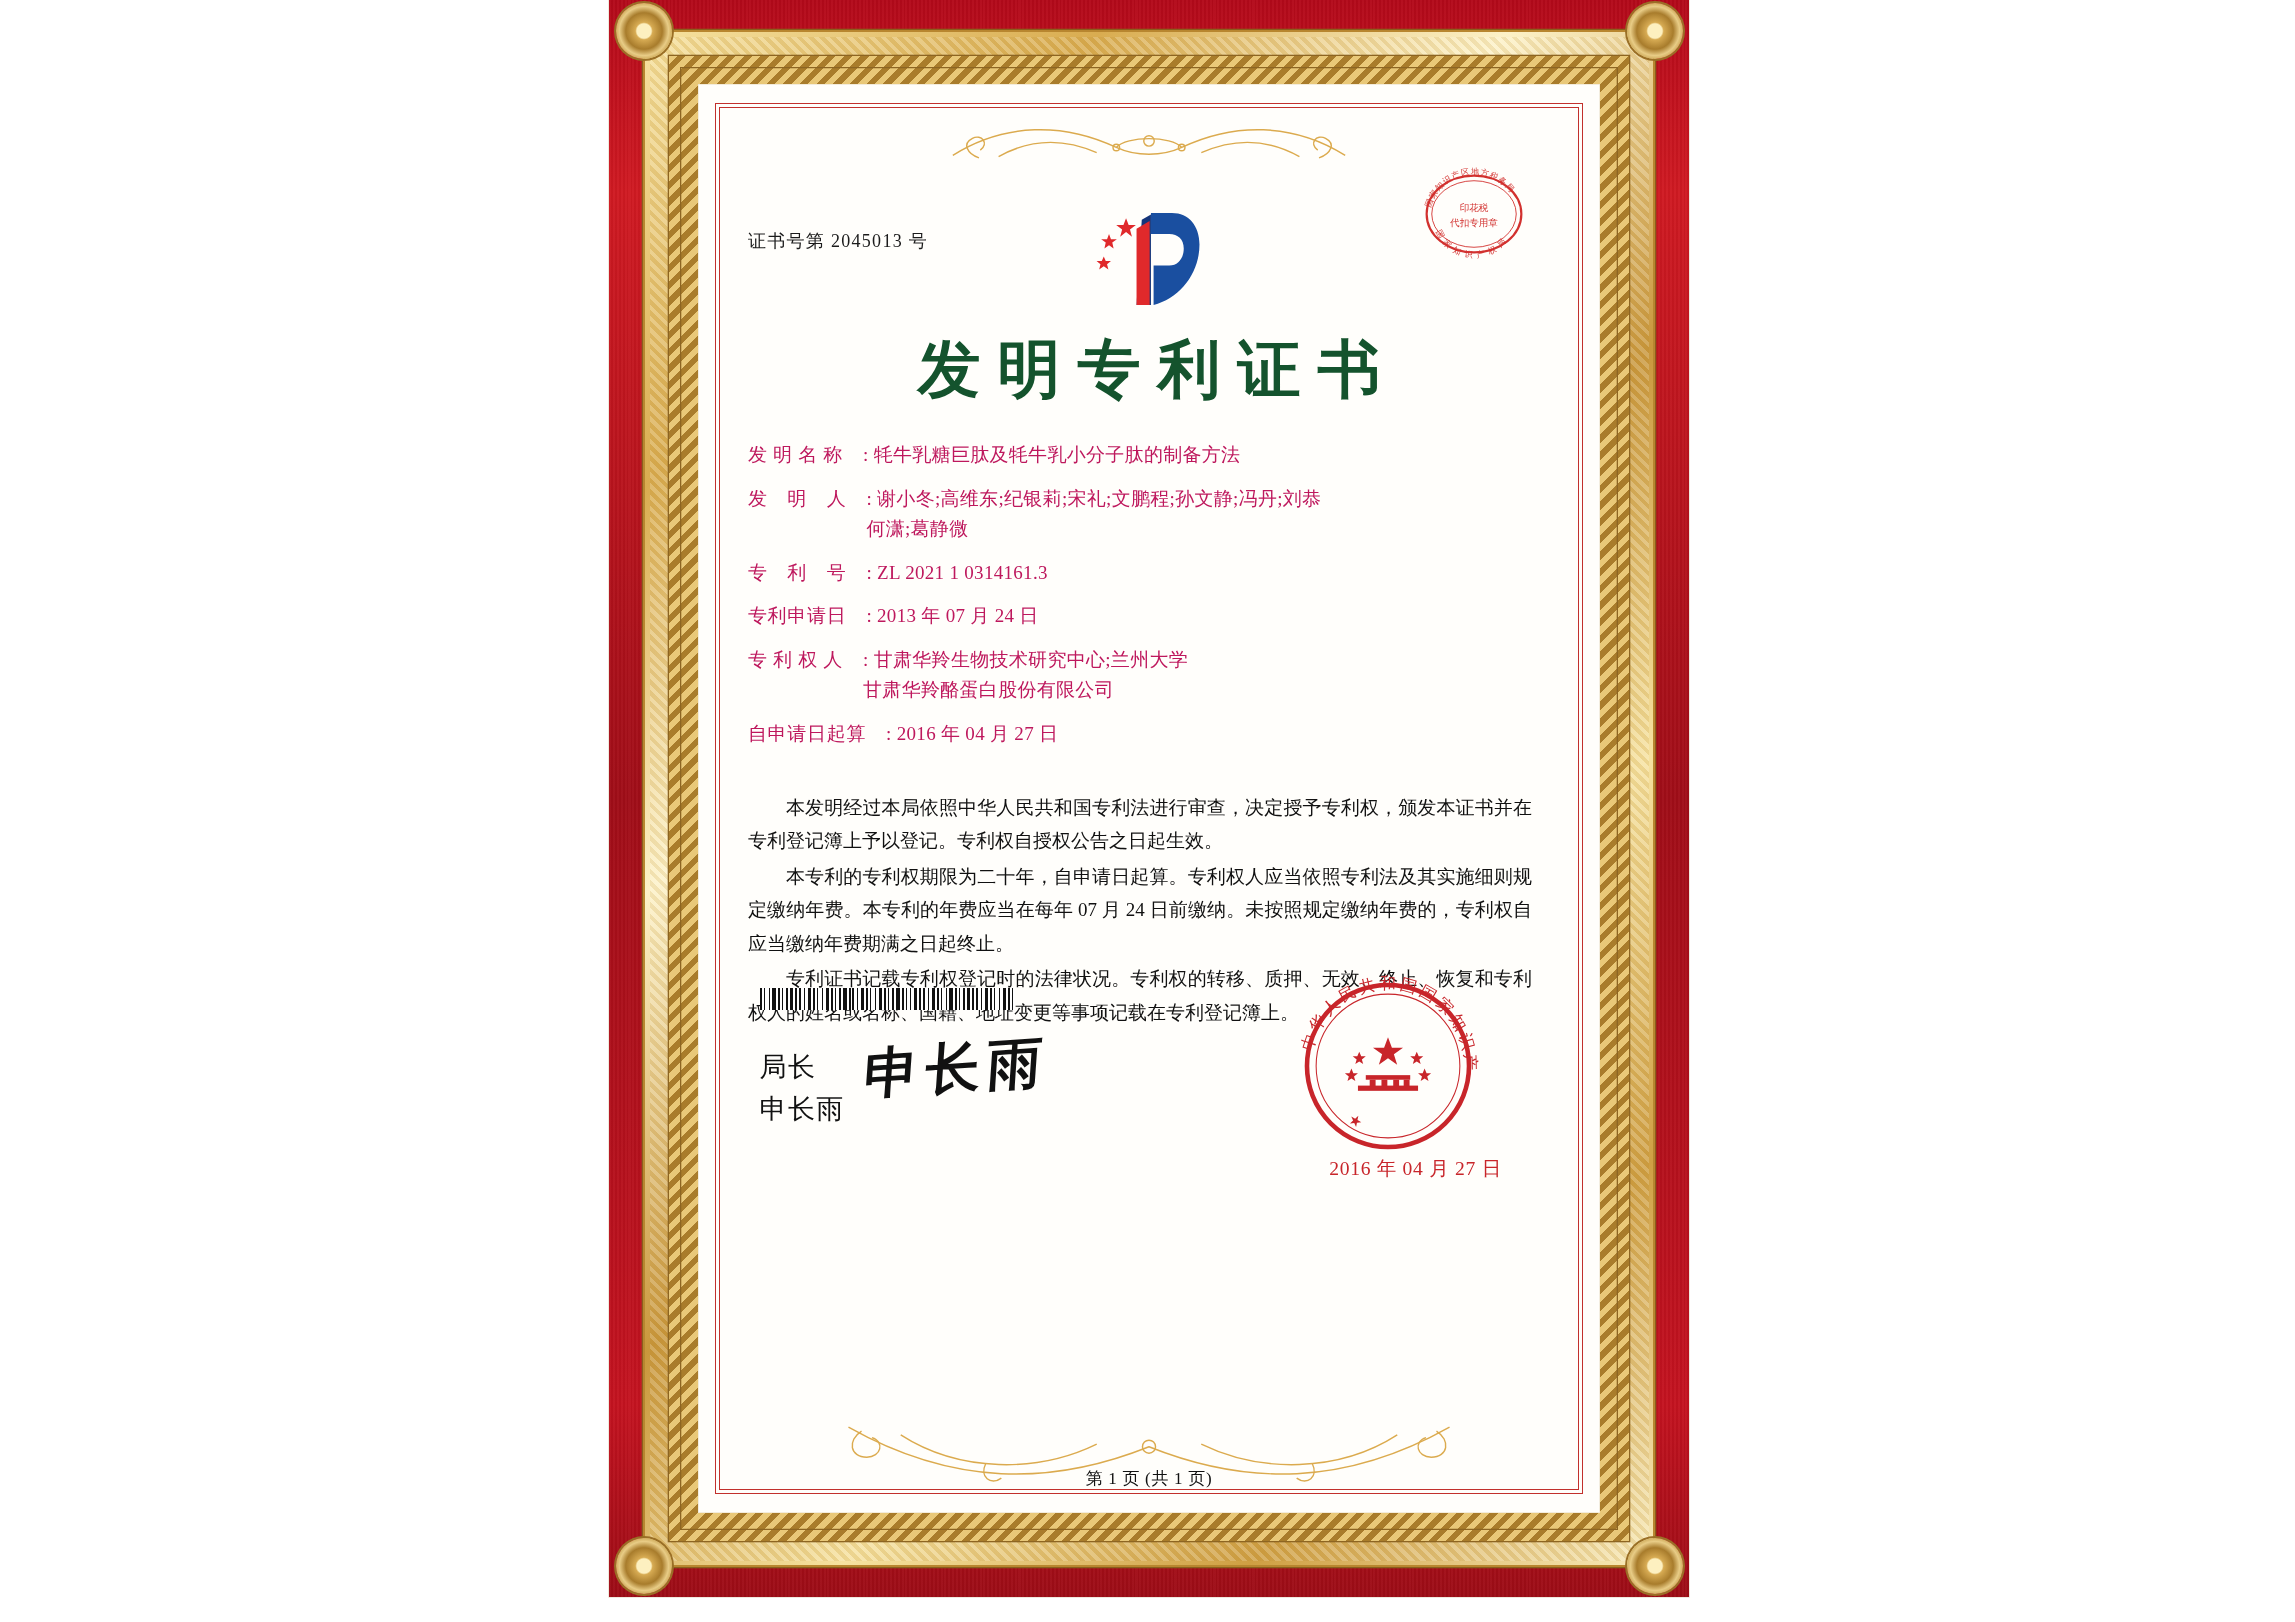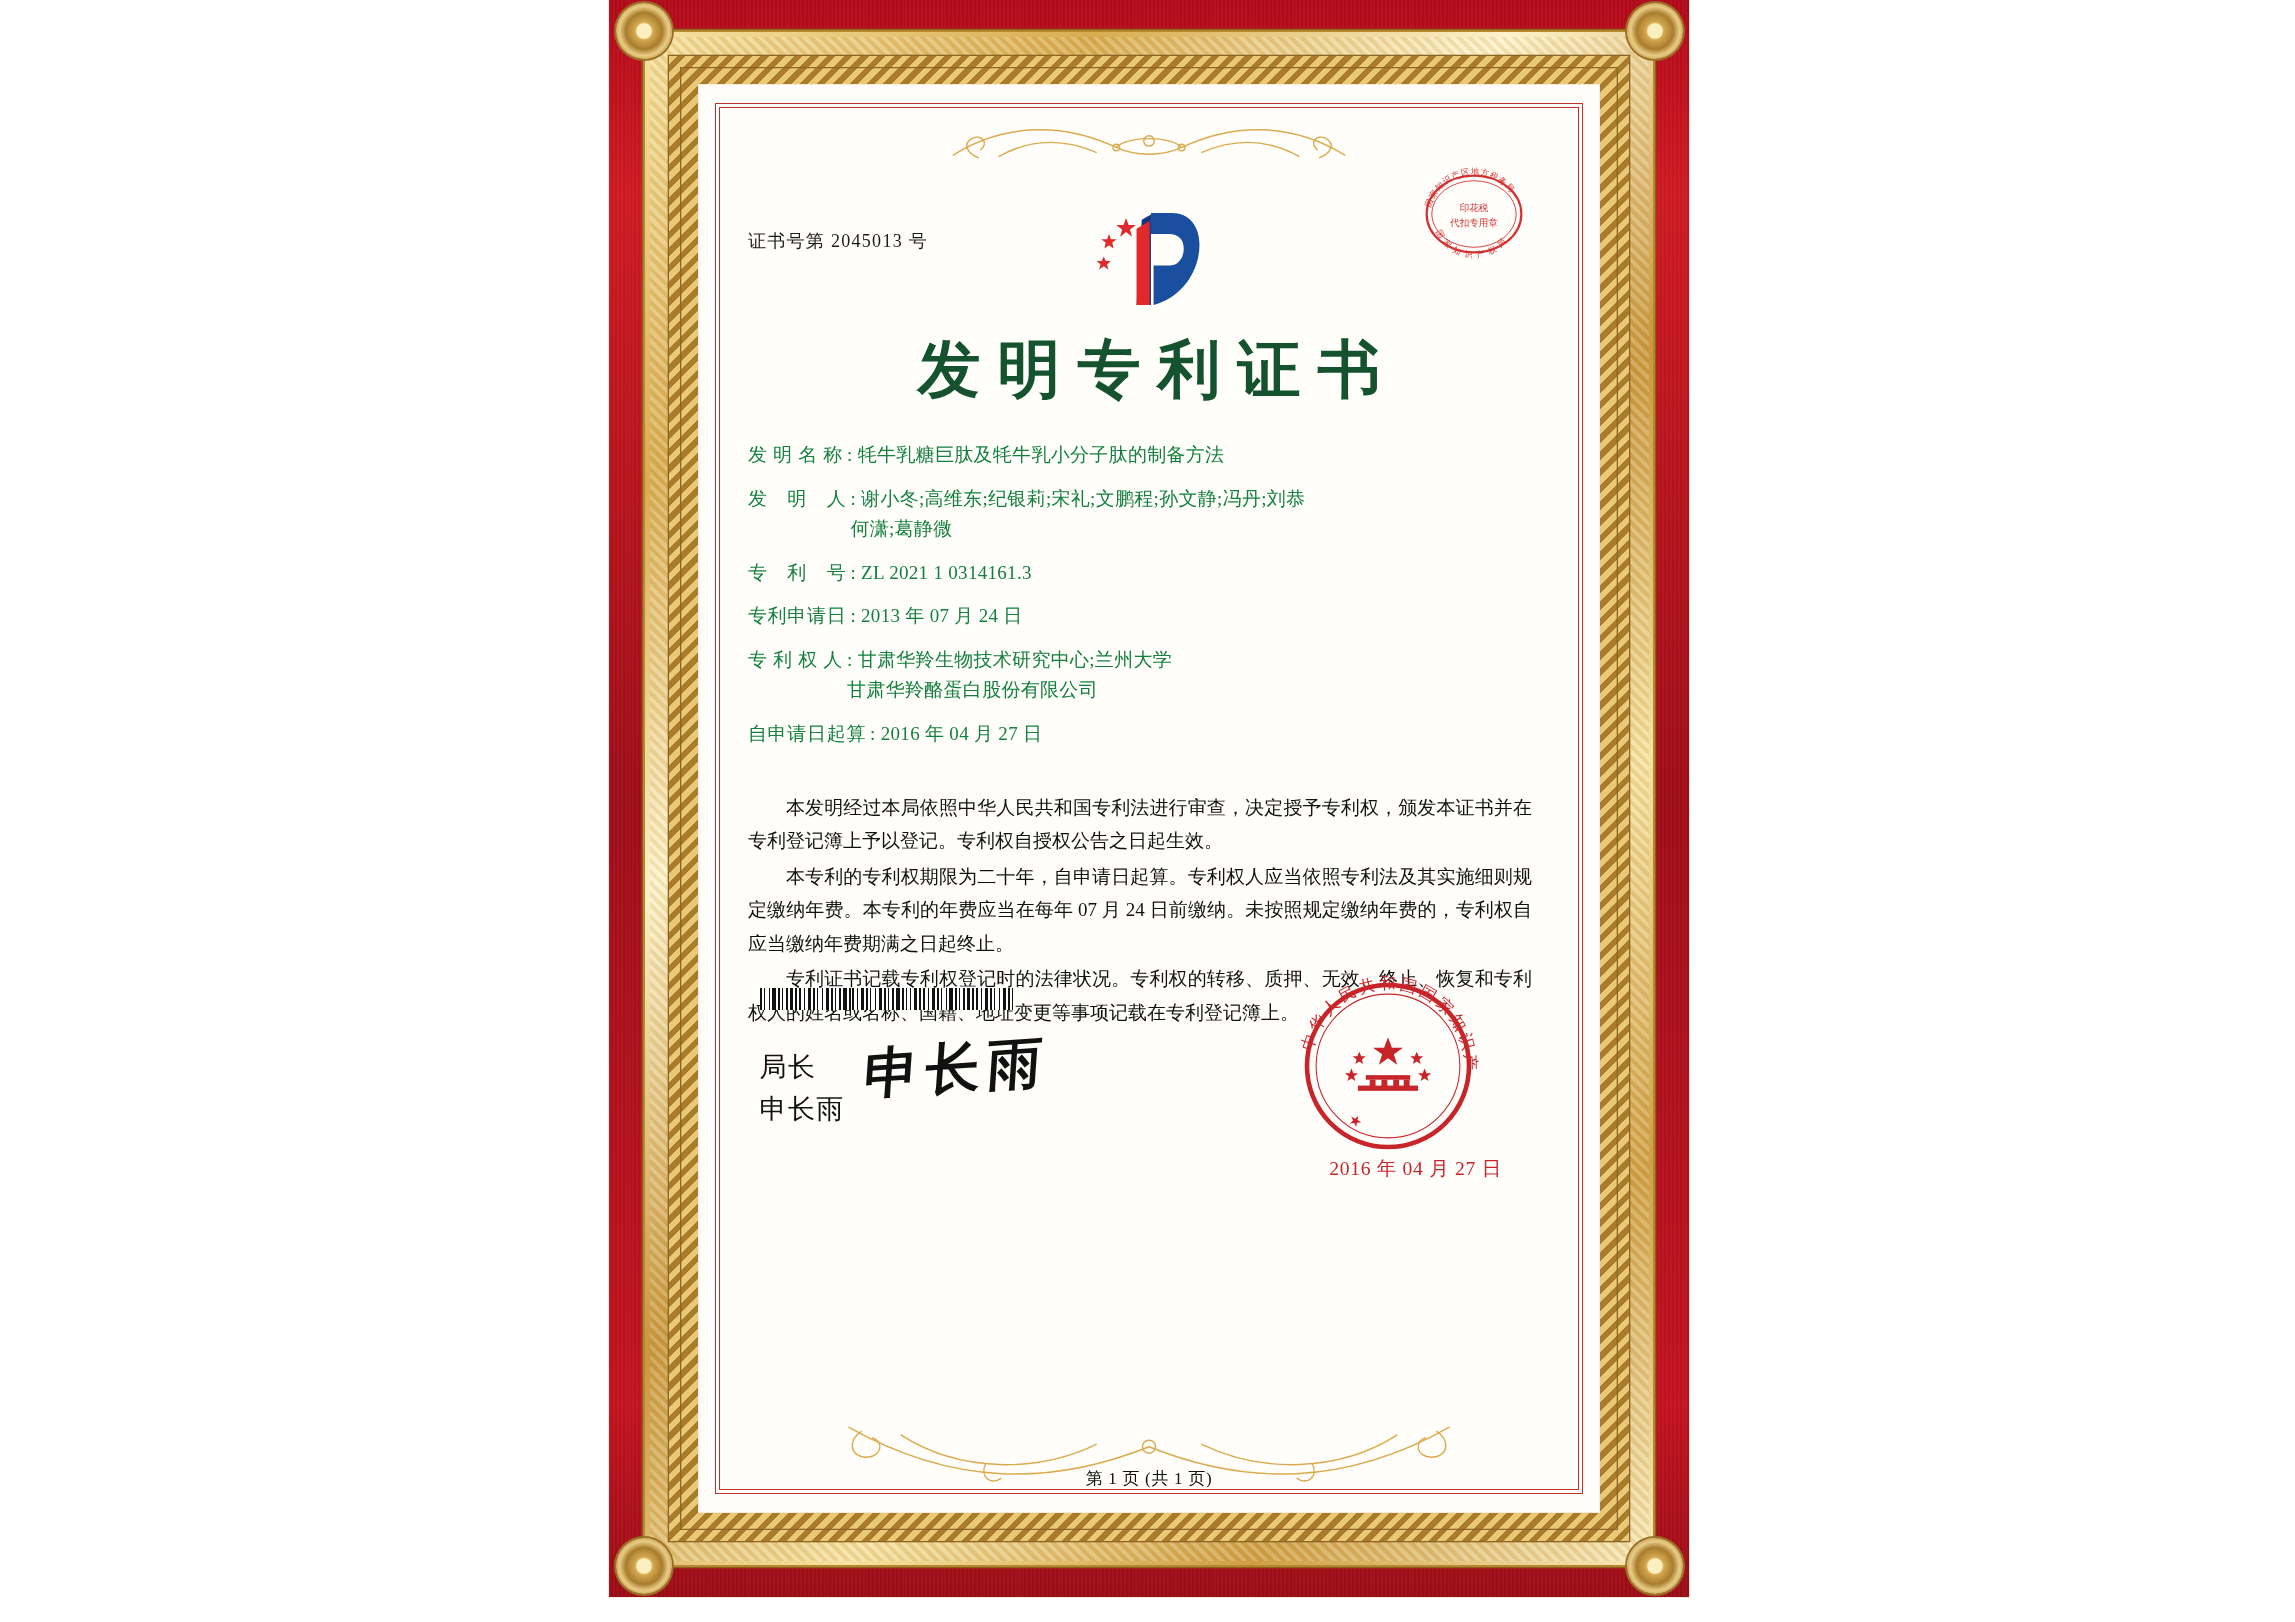--- a/index.html
+++ b/index.html
@@ -169,35 +169,35 @@
     text-indent: 17px;
     font-family:"Liberation Serif","DejaVu Serif",serif;
   }
 
   .fields {
     position: absolute;
     left: 7.9px;
     right: 0;
     top: 308px;
     font-size: 19px;
-    color:#15803d;
+    color:#be185d;
     line-height: 1.05;
   }
   .field-row {
     display:flex;
     align-items: flex-start;
     margin-bottom: 23.6px;
   }
   .field-label {
     flex: 0 0 auto;
     white-space: nowrap;
     letter-spacing: 0.7px;
   }
   .field-value {
-    margin-left: 4px;
+    margin-left: 20px;
     letter-spacing: 0.3px;
     font-family: Liberation Serif, serif;
   }
   .field-value .line2 {
     display:block;
     margin-top: 10.5px;
   }
 
   .body-text {
     position:absolute;

